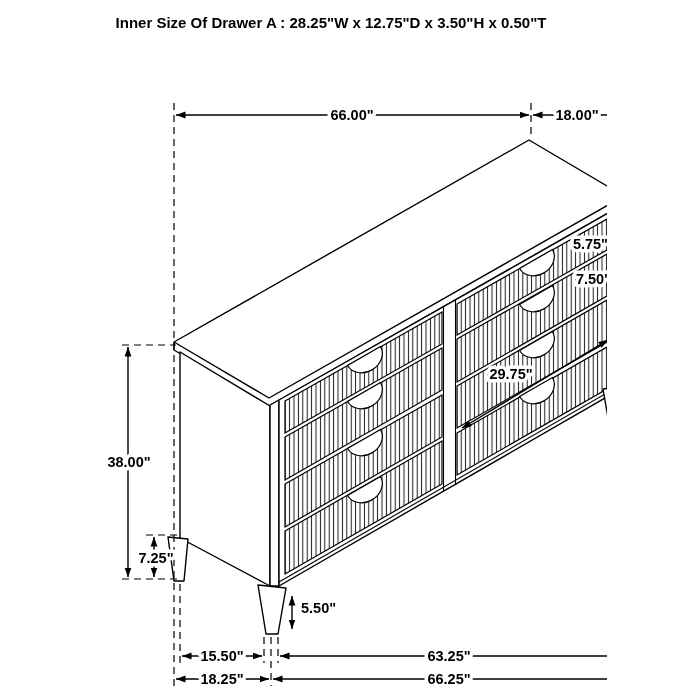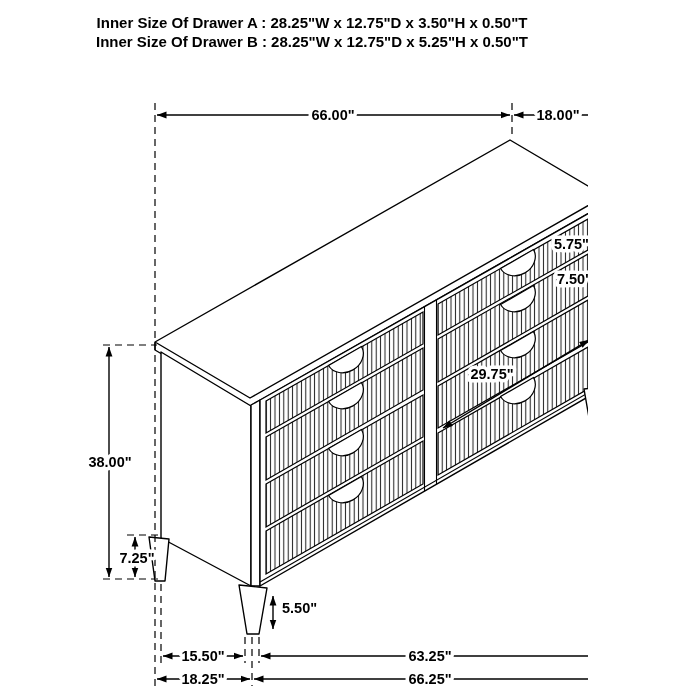--- a/index.html
+++ b/index.html
@@ -1,38 +1,37 @@
 <!DOCTYPE html>
 <html><head>
 <meta charset="utf-8">
 <style>
   html,body{margin:0;padding:0;background:#ffffff;}
   .page{position:relative;width:588px;height:700px;background:#fff;overflow:hidden;
-        font-family:"Liberation Sans",sans-serif;}
+        font-family:"Liberation Sans",sans-serif;margin-left:19px;}
   .header{position:absolute;top:13px;left:0;right:0;text-align:center;
           padding-left:36px;font-weight:bold;font-size:15px;line-height:19px;color:#000;}
   svg{position:absolute;top:0;left:0;}
   .outline{fill:#ffffff;stroke:#000;stroke-width:1.4;stroke-linejoin:round;}
   .edge{fill:none;stroke:#000;stroke-width:1.4;stroke-linejoin:round;}
   .thin{fill:none;stroke:#000;stroke-width:1.1;}
   .drawer-front{stroke:#000;stroke-width:1.2;}
   .handle{fill:#ffffff;stroke:#000;stroke-width:1.2;}
   .dim{stroke:#000;stroke-width:1.4;fill:none;}
   .ext{stroke:#000;stroke-width:1.2;stroke-dasharray:7 5;fill:none;}
   .dim-label{font-family:"Liberation Sans",sans-serif;font-weight:bold;font-size:14.5px;
              fill:#000;paint-order:stroke;stroke:#ffffff;stroke-width:7px;stroke-linejoin:round;}
 </style>
 </head>
 <body>
 
 <div class="page">
 
   <div class="header">
     <div>Inner Size Of Drawer A : 28.25"W x 12.75"D x 3.50"H x 0.50"T</div>
-    <div>Inner Size Of Drawer B : 28.25"W x 12.75"D x 5.25"H x 0.50"T</div>
   </div>
 
   <svg width="700" height="700" viewBox="0 0 700 700">
     <defs>
       <pattern id="flute" patternUnits="userSpaceOnUse" width="4.4" height="8">
         <line x1="2.2" y1="0" x2="2.2" y2="8" stroke="#1a1a1a" stroke-width="1"></line>
       </pattern>
       <marker id="arr" markerWidth="10" markerHeight="8" refX="9.5" refY="4" orient="auto-start-reverse" markerUnits="userSpaceOnUse">
         <path d="M0,0.6 L9.8,4 L0,7.4 Z" fill="#000"></path>
       </marker>

